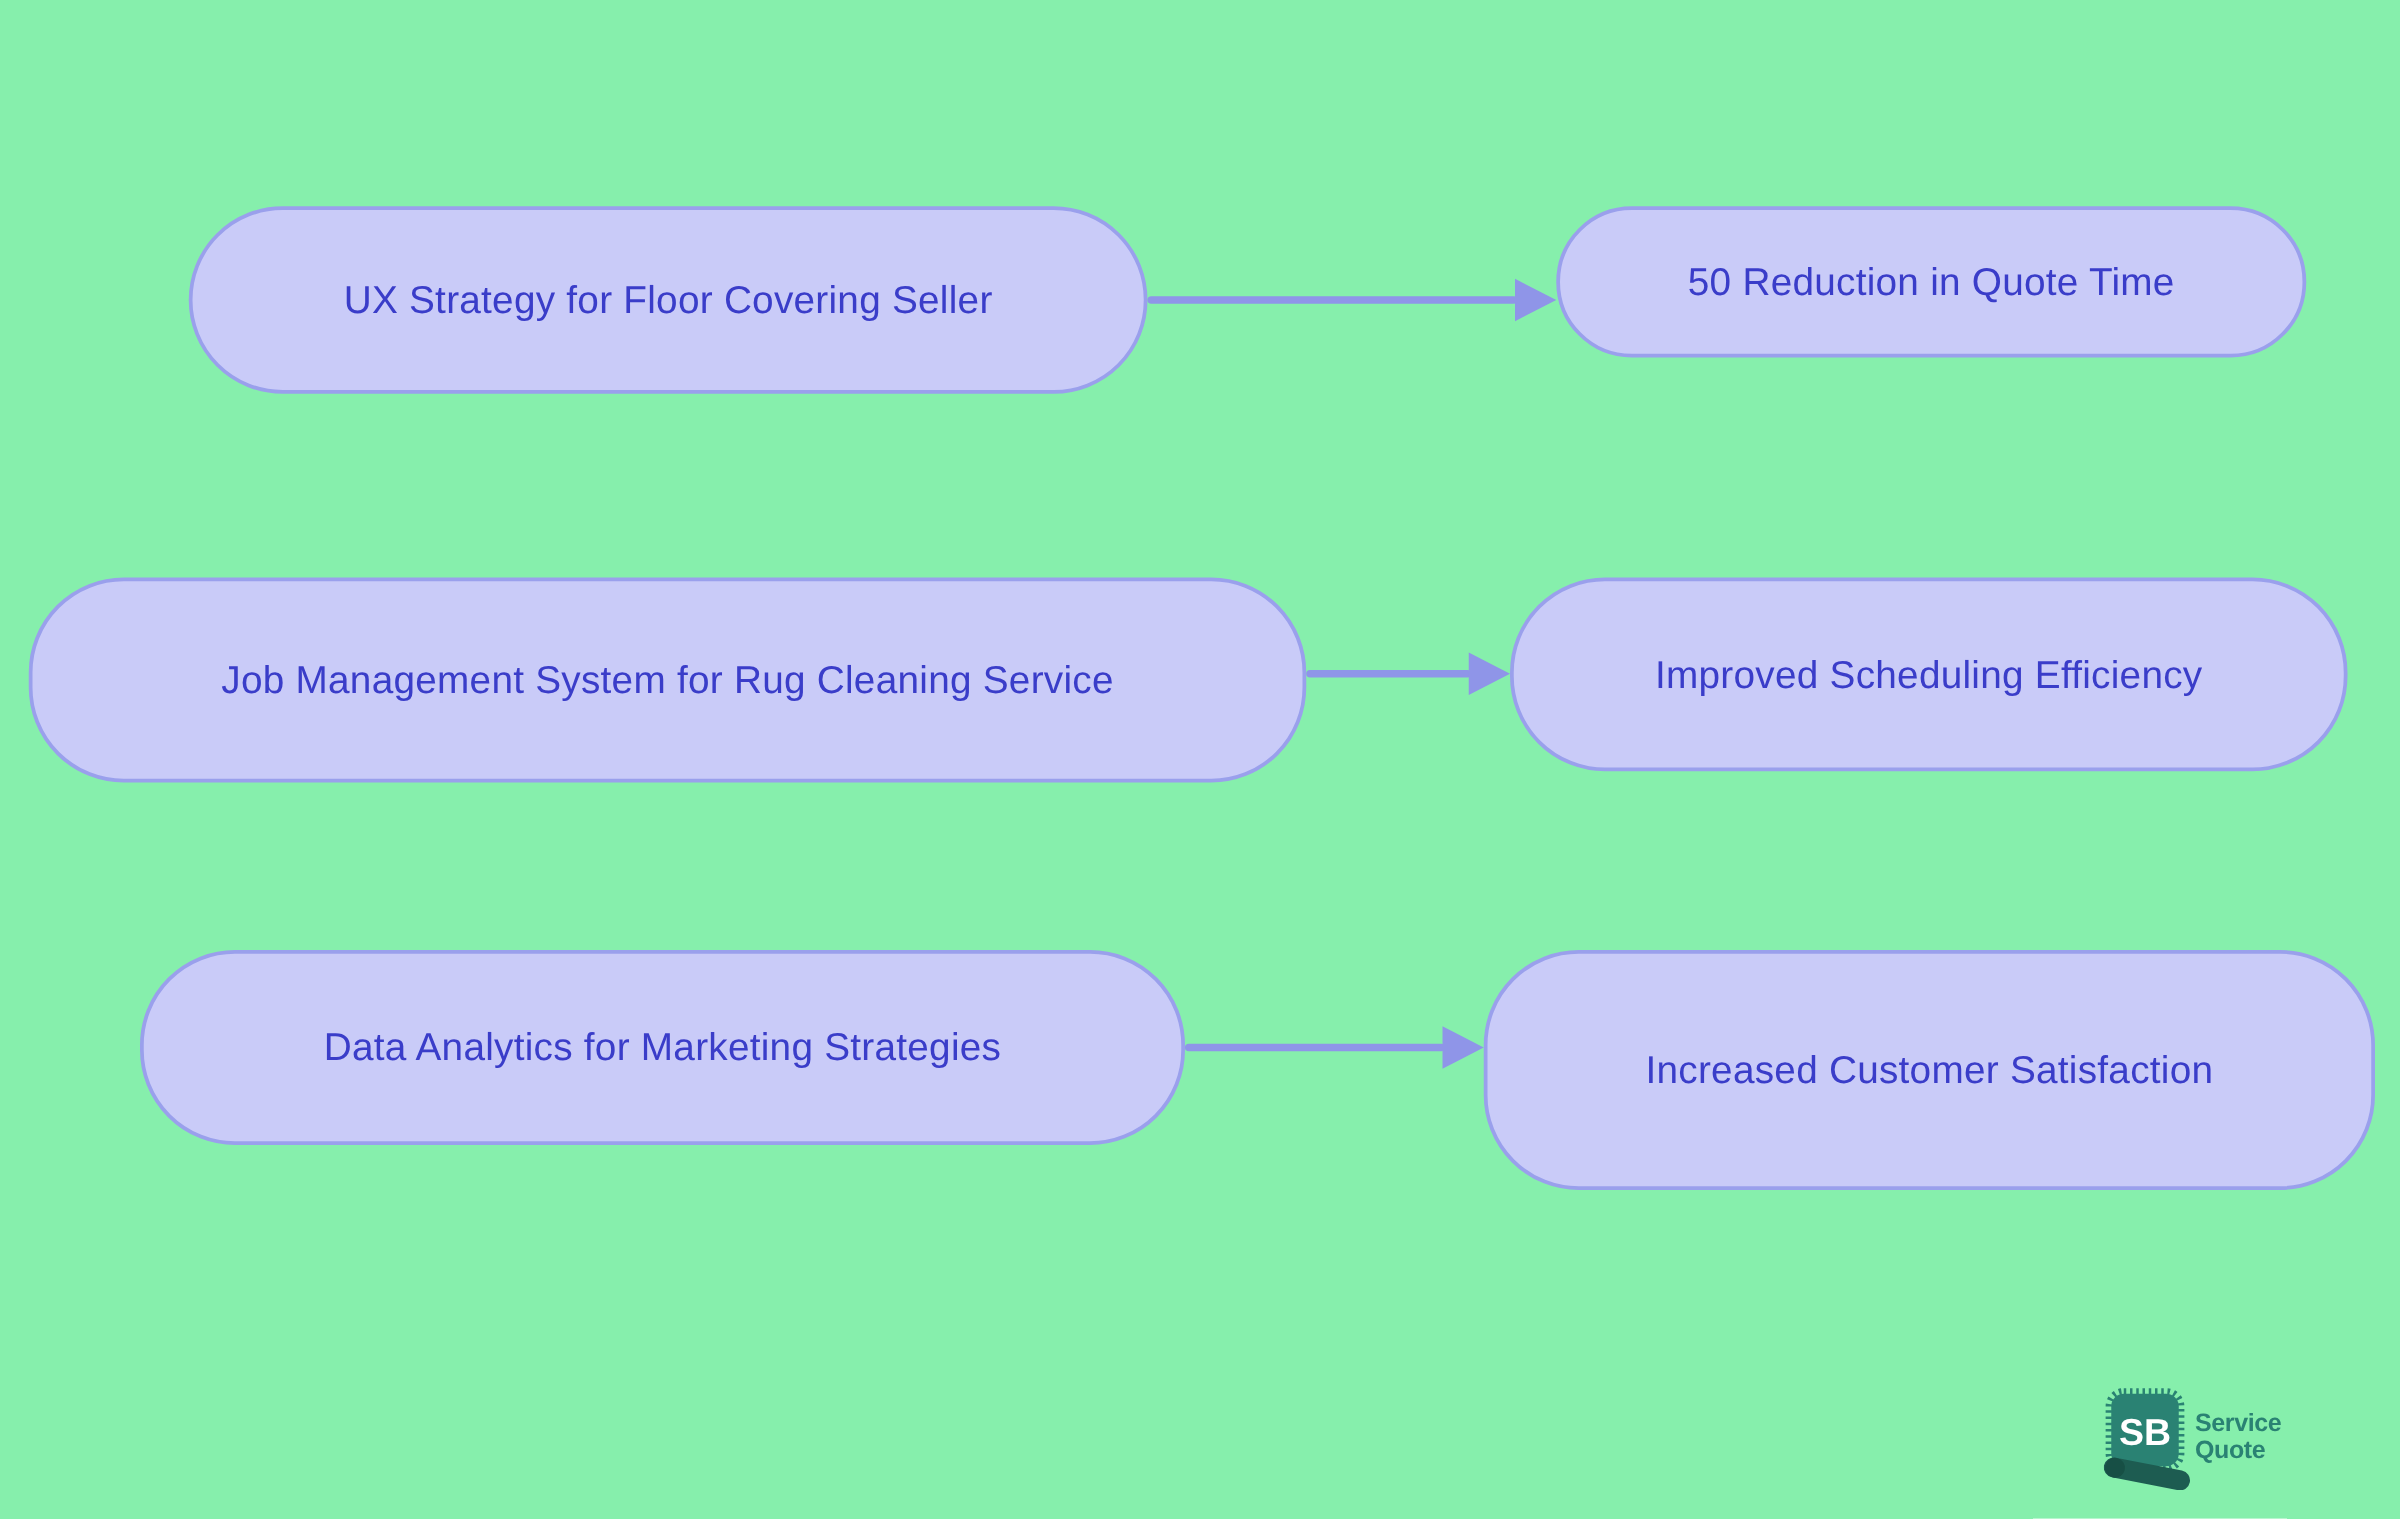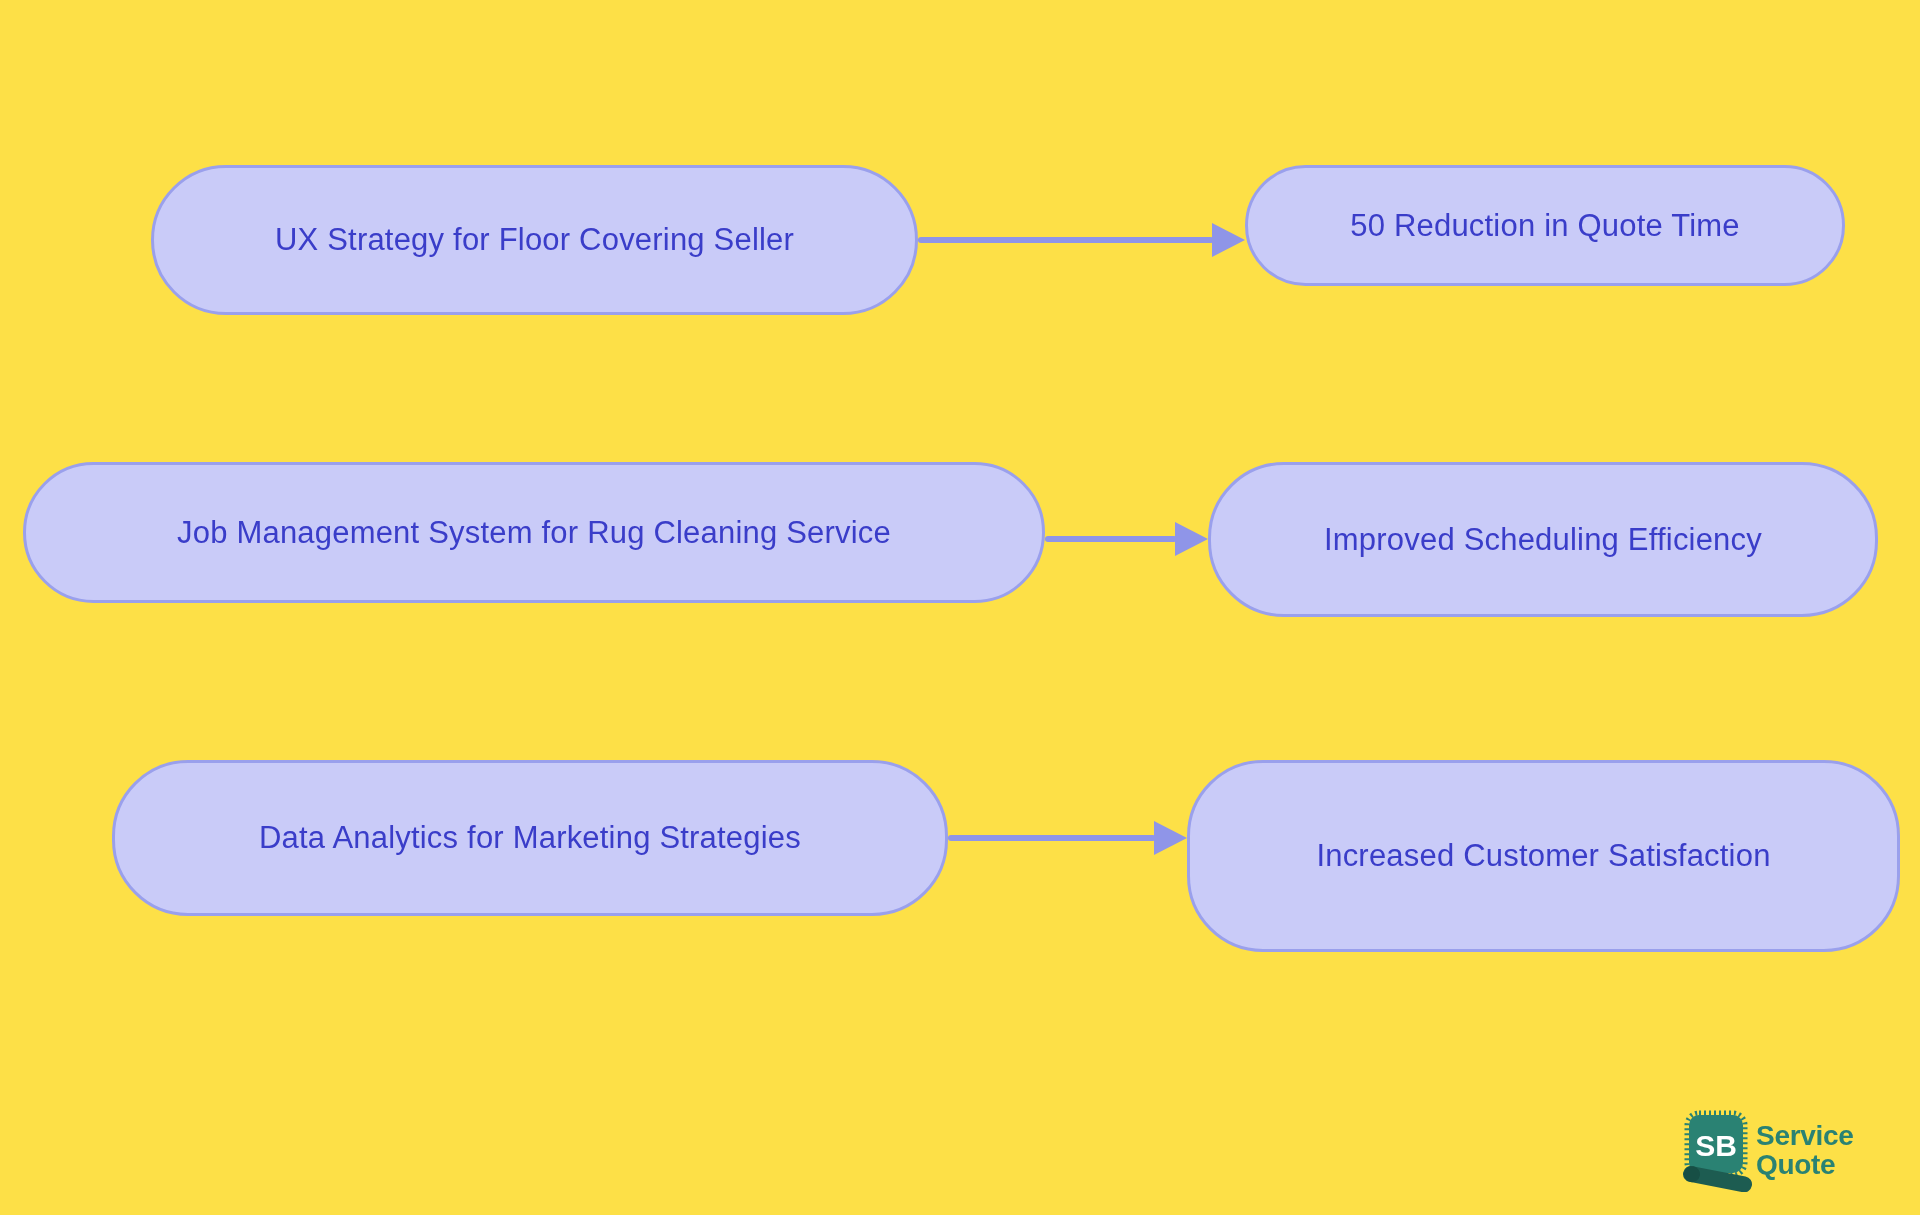--- a/index.html
+++ b/index.html
@@ -5,21 +5,21 @@
   html, body {
     margin: 0;
     padding: 0;
     background: #ffffff;
     font-family: "Liberation Sans", "DejaVu Sans", sans-serif;
   }
   .canvas {
     position: relative;
     width: 1920px;
     height: 1215px;
-    background: #fde047;
+    background: #86efac;
     overflow: hidden;
   }
   .node {
     position: absolute;
     box-sizing: border-box;
     background: #c9cbf8;
     border: 3px solid #9aa0ec;
     border-radius: 76px;
     display: flex;
     align-items: center;
@@ -31,21 +31,21 @@
     color: #3a3dc9;
     font-size: 31px;
     font-weight: 400;
     letter-spacing: 0.2px;
     white-space: nowrap;
   }
   
   .n1s { left: 151px; top: 165px;  width: 767px;  height: 150px; }
   .n1t { left: 1245px; top: 165px; width: 600px;  height: 121px; }
   
-  .n2s { left: 23px;  top: 462px;  width: 1022px; height: 141px; }
+  .n2s { left: 23px;  top: 462px;  width: 1022px; height: 164px; }
   .n2t { left: 1208px; top: 462px; width: 670px;  height: 155px; }
   
   .n3s { left: 112px; top: 760px;  width: 836px;  height: 156px; }
   .n3t { left: 1187px; top: 760px; width: 713px;  height: 192px; }
 
   .arrow-line {
     position: absolute;
     height: 6px;
     background: #8f95e8;
     border-radius: 3px;
@@ -69,21 +69,21 @@
   .logo {
     position: absolute;
     left: 1683px;
     top: 1108px;
     display: flex;
     align-items: center;
     gap: 3px;
   }
   .logo-text {
     color: #2a8273;
-    font-size: 28px;
+    font-size: 20px;
     font-weight: 700;
     line-height: 1.04;
     letter-spacing: -0.3px;
   }
 </style>
 </head>
 <body>
 
 <div class="canvas">
 

